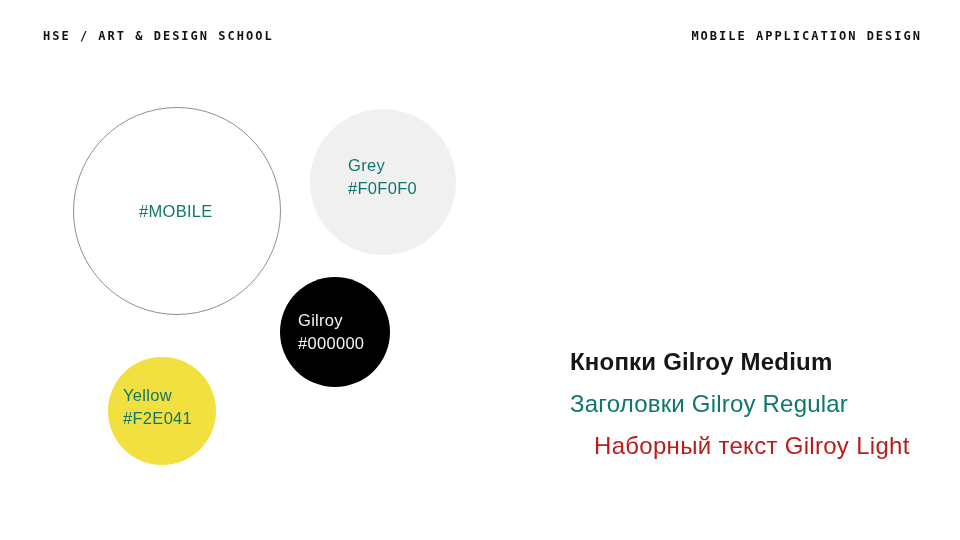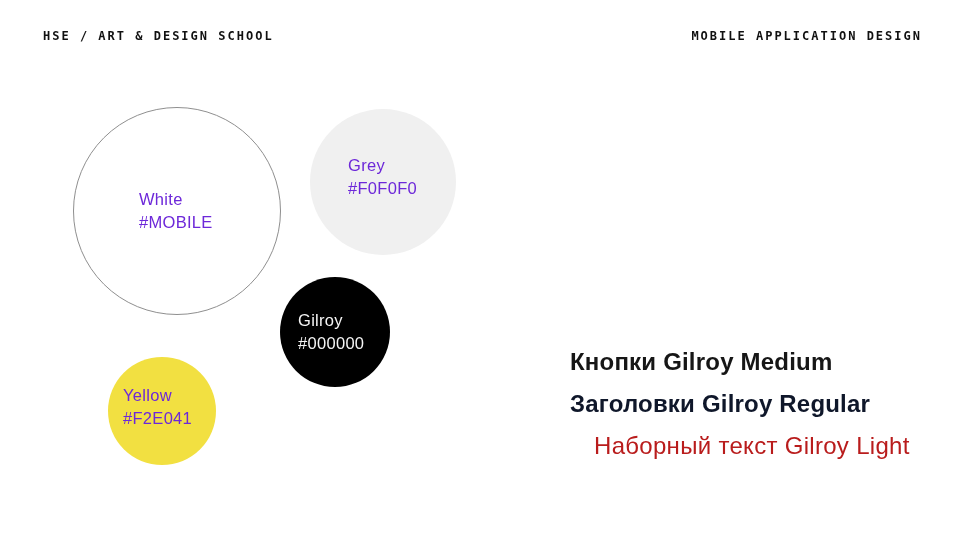--- a/index.html
+++ b/index.html
@@ -32,54 +32,53 @@
     border-radius: 50%;
     display: flex;
     flex-direction: column;
     justify-content: center;
     box-sizing: border-box;
   }
   .swatch-text {
     font-size: 16.5px;
     line-height: 23px;
     letter-spacing: 0.3px;
-    color: #6d28d9;
+    color: #0f766e;
     white-space: nowrap;
   }
   .c-white  { left: 73px;  top: 107px; width: 208px; height: 208px; border: 1px solid #8f8f8f; padding-left: 65px; }
   .c-grey   { left: 310px; top: 109px; width: 146px; height: 146px; padding-left: 38px; }
   .c-grey .swatch-text   { transform: translateY(-5px); }
   .c-black  { left: 280px; top: 277px; width: 110px; height: 110px; padding-left: 18px; }
   .c-black .swatch-text  { color: #f5f5f5; }
   .c-yellow { left: 108px; top: 357px; width: 108px; height: 108px; padding-left: 15px; }
   .c-yellow .swatch-text { transform: translateY(-4px); }
 
   
   .type-line {
     position: absolute;
     left: 570px;
     font-size: 24px;
     white-space: nowrap;
   }
   .t1 { top: 348px; font-weight: 600; color: #161616; letter-spacing: 0.2px; }
-  .t2 { top: 390px; font-weight: 700; color: #0f172a; letter-spacing: 0.2px; }
+  .t2 { top: 390px; font-weight: 400; color: #0f766e; letter-spacing: 0.2px; }
   .t3 { top: 432px; font-weight: 400; color: #b91c1c; letter-spacing: 0.3px; margin-left: 24px; }
 </style>
 </head>
 <body>
 
 <div class="slide">
 
   <div class="hdr hdr-left">HSE / ART &amp; DESIGN SCHOOL</div>
 
   <div class="hdr hdr-right">MOBILE APPLICATION DESIGN</div>
 
   <div class="circle c-white">
     <div class="swatch-text">
-      <div>White</div>
       <div>#MOBILE</div>
     </div>
   </div>
 
   <div class="circle c-grey" style="background: rgb(240, 240, 240);">
     <div class="swatch-text">
       <div>Grey</div>
       <div>#F0F0F0</div>
     </div>
   </div>

